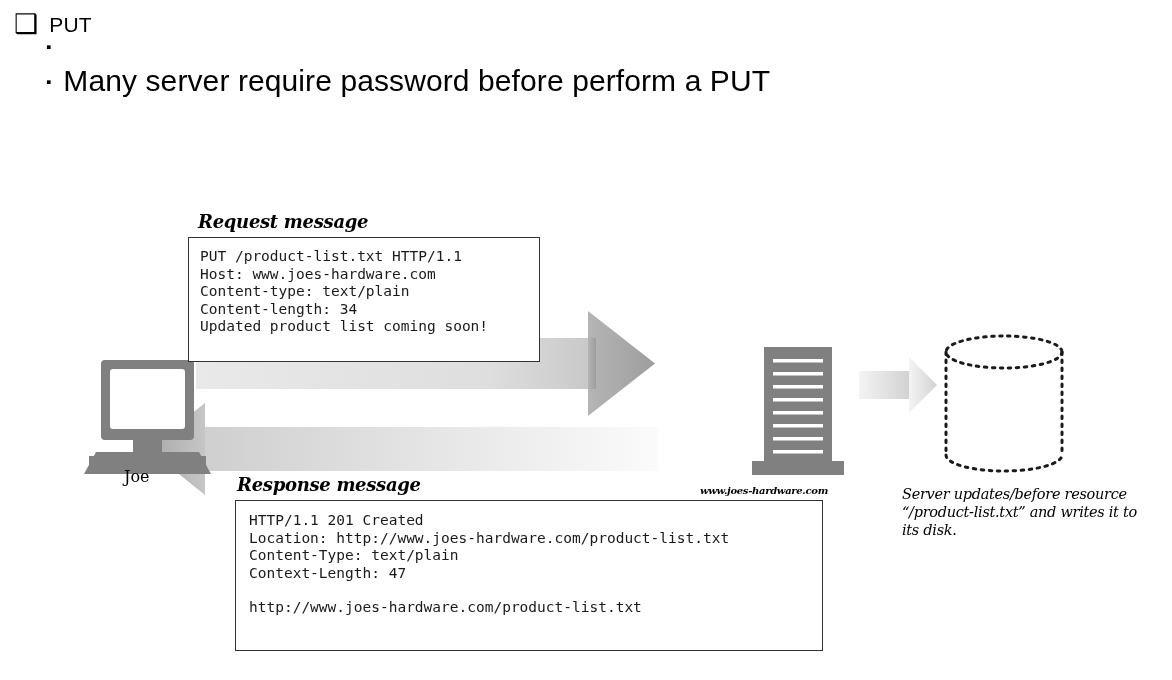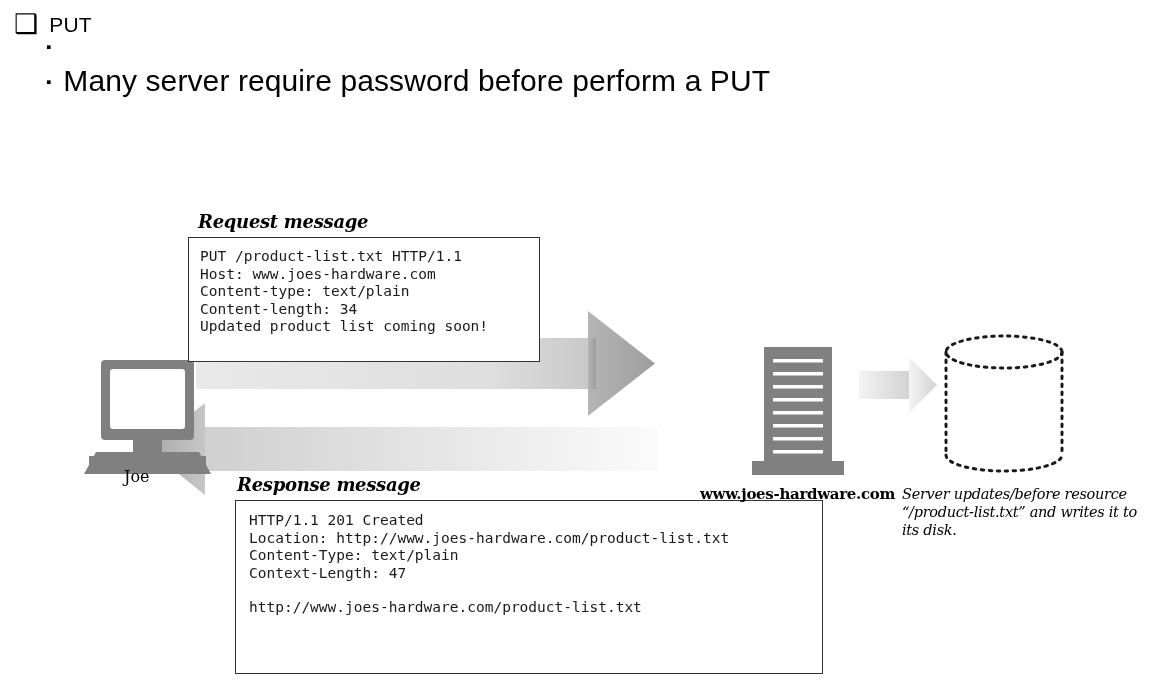--- a/index.html
+++ b/index.html
@@ -92,30 +92,31 @@
     font-family: "DejaVu Sans Mono", monospace;
     font-size: 14.5px;
     line-height: 17.5px;
     color: #1a1a1a;
     white-space: pre;
   }
   #request-box { left: 188px; top: 62px; width: 352px; height: 125px; padding: 10px 0 0 11px; }
   #request-box .hdr { }
   #request-box .body { margin-top: 0; }
 
-  #response-box { left: 235px; top: 325px; width: 588px; height: 174px; padding: 11px 0 0 13px; }
+  #response-box { left: 235px; top: 325px; width: 588px; height: 151px; padding: 11px 0 0 13px; }
   #response-box .body { margin-top: 17px; }
 
   
   #server-hostname {
     position: absolute;
     left: 700px; top: 310px;
     font-family: "DejaVu Serif", serif;
+    font-style: italic;
     font-weight: 700;
-    font-size: 15px;
+    font-size: 10px;
     letter-spacing: -0.3px;
     white-space: nowrap;
   }
   
   #disk-caption {
     position: absolute;
     left: 902px; top: 310px;
     width: 250px;
     font-family: "DejaVu Serif", serif;
     font-style: italic;

